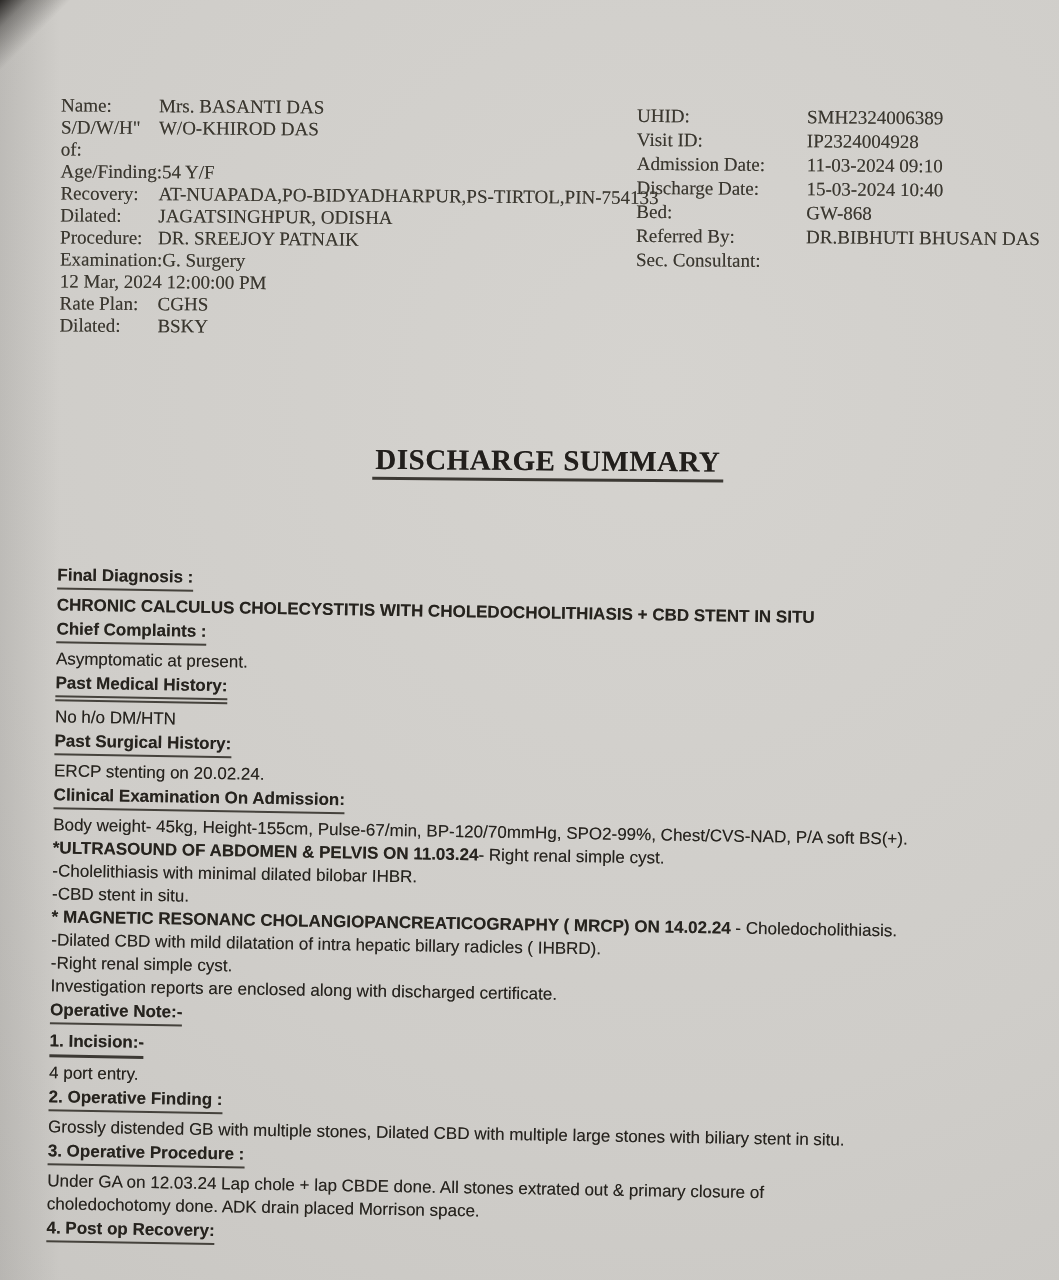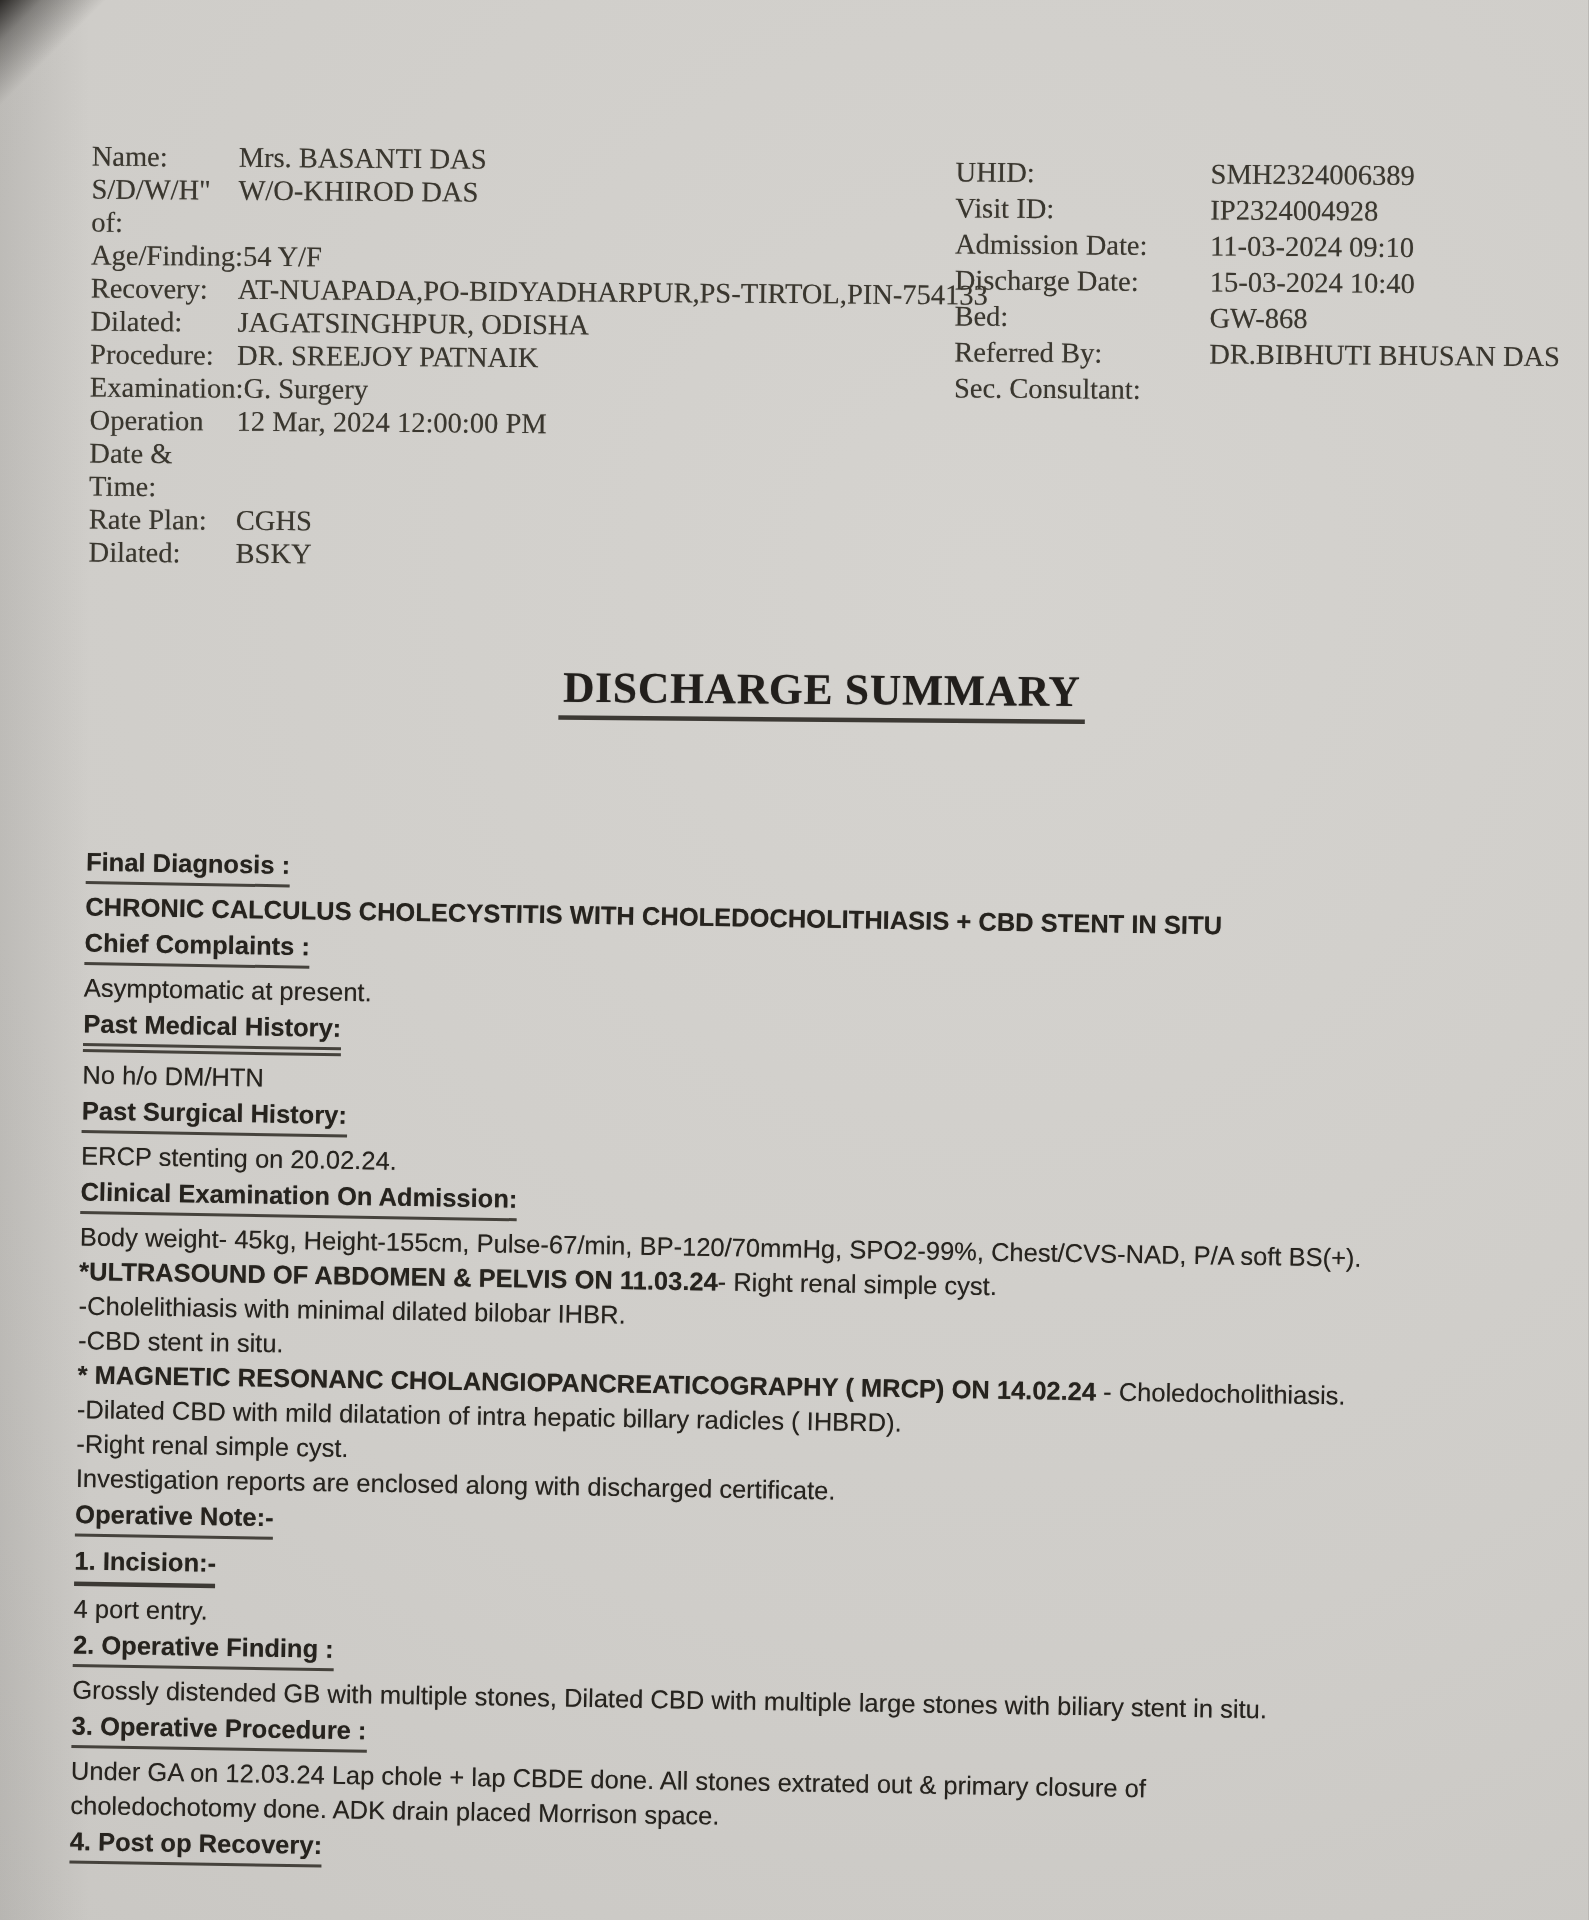--- a/index.html
+++ b/index.html
@@ -77,21 +77,20 @@
         </div>
       <div class="hdr-row">
           <span class="lbl">Procedure:</span>
           <span class="val">DR. SREEJOY PATNAIK</span>
         </div>
       <div class="hdr-row">
           <span class="lbl">Examination:</span>
           <span class="val">G. Surgery</span>
         </div>
       <div class="hdr-row">
-          <span class="lbl">Operation Date &amp; Time:</span>
           <span class="val">12 Mar, 2024 12:00:00 PM</span>
         </div>
       <div class="hdr-row">
           <span class="lbl">Rate Plan:</span>
           <span class="val">CGHS</span>
         </div>
       <div class="hdr-row">
           <span class="lbl">Dilated:</span>
           <span class="val">BSKY</span>
         </div>

